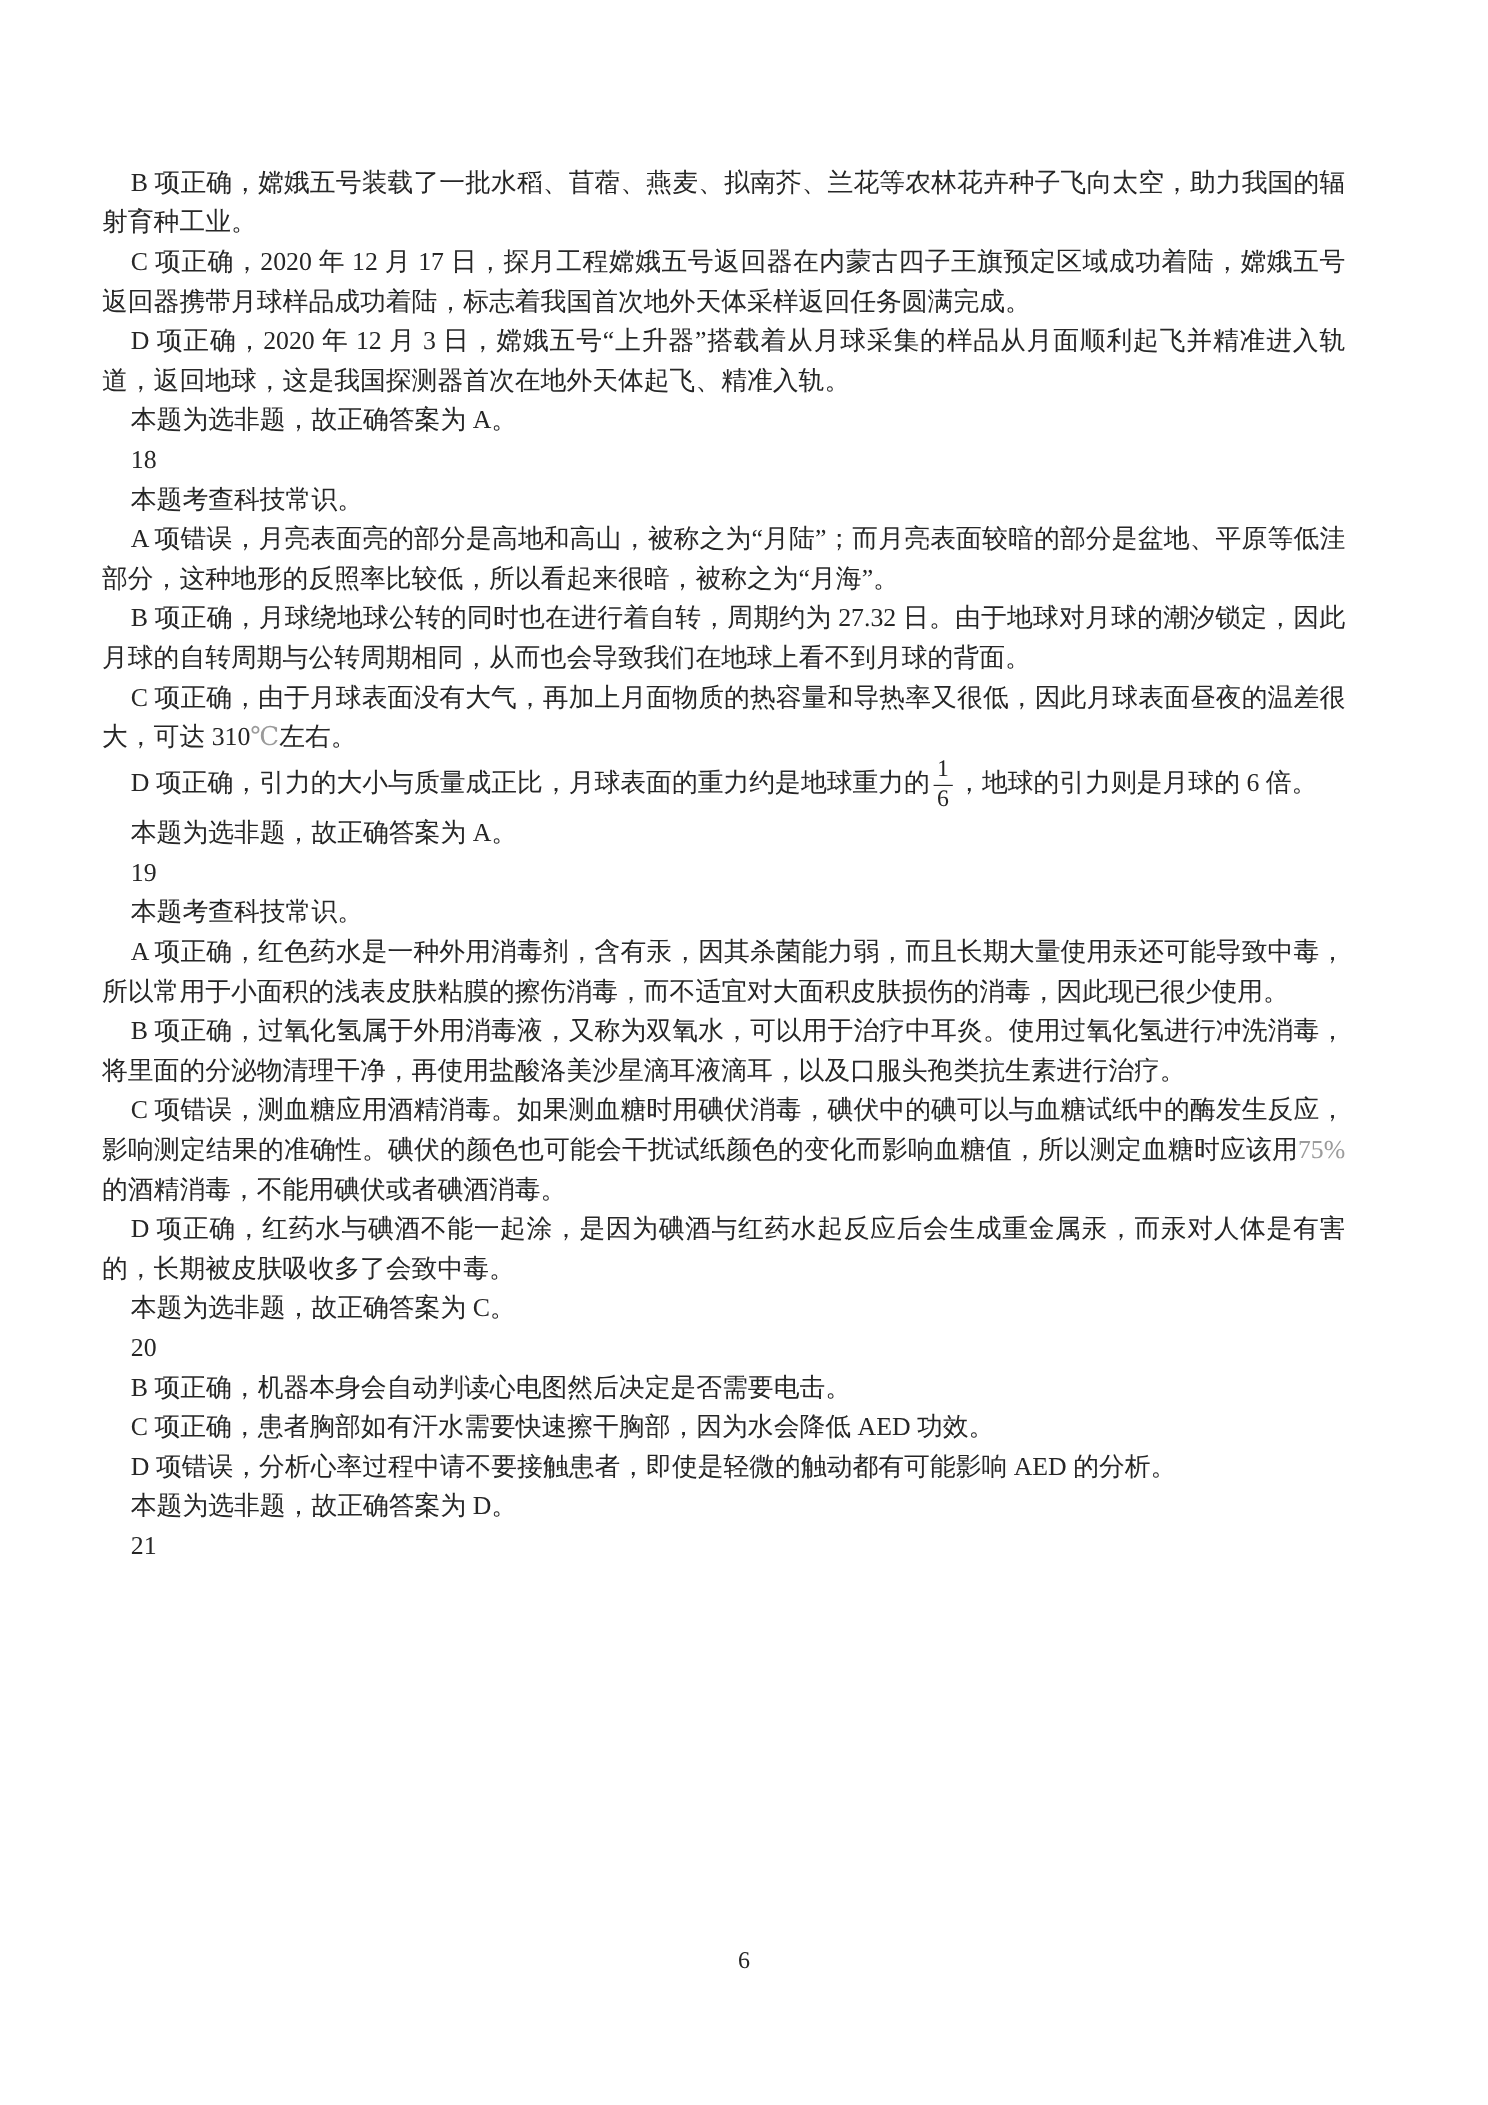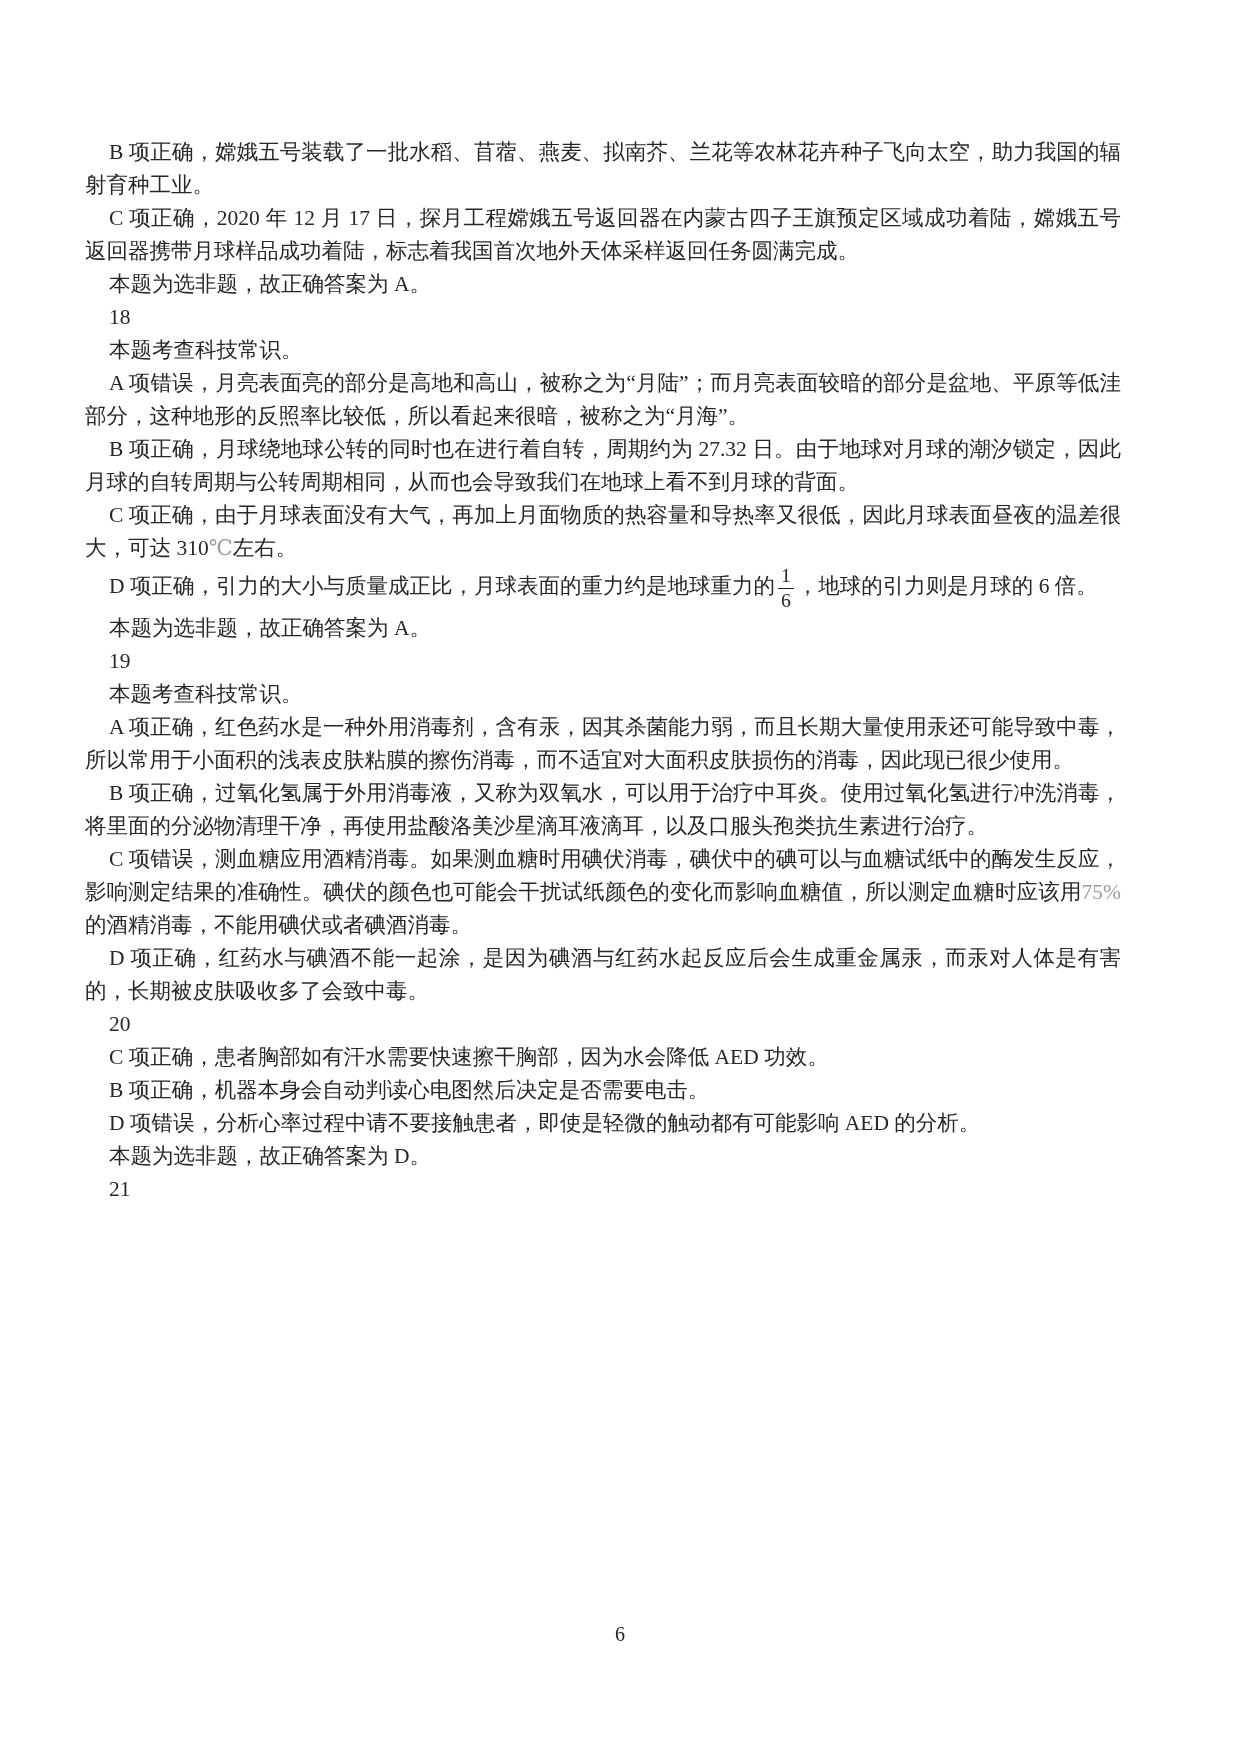--- a/index.html
+++ b/index.html
@@ -57,35 +57,37 @@
     font-size: 20px;
     line-height: 24px;
   }
 </style>
 </head>
 <body>
 
 <div class="text-body" id="text-body">
     <p class="para"><span class="run">B 项正确，嫦娥五号装载了一批水稻、苜蓿、燕麦、拟南芥、兰花等农林花卉种子飞向太空，助力我国的辐射育种工业。</span></p>
     <p class="para"><span class="run">C 项正确，2020 年 12 月 17 日，探月工程嫦娥五号返回器在内蒙古四子王旗预定区域成功着陆，嫦娥五号返回器携带月球样品成功着陆，标志着我国首次地外天体采样返回任务圆满完成。</span></p>
+    <p class="para"><span class="run">D 项正确，2020 年 12 月 3 日，嫦娥五号“上升器”搭载着从月球采集的样品从月面顺利起飞并精准进入轨道，返回地球，这是我国探测器首次在地外天体起飞、精准入轨。</span></p>
     <p class="para"><span class="run">本题为选非题，故正确答案为 A。</span></p>
     <p class="para"><span class="run">18</span></p>
     <p class="para"><span class="run">本题考查科技常识。</span></p>
     <p class="para"><span class="run">A 项错误，月亮表面亮的部分是高地和高山，被称之为“月陆”；而月亮表面较暗的部分是盆地、平原等低洼部分，这种地形的反照率比较低，所以看起来很暗，被称之为“月海”。</span></p>
     <p class="para"><span class="run">B 项正确，月球绕地球公转的同时也在进行着自转，周期约为 27.32 日。由于地球对月球的潮汐锁定，因此月球的自转周期与公转周期相同，从而也会导致我们在地球上看不到月球的背面。</span></p>
     <p class="para"><span class="run">C 项正确，由于月球表面没有大气，再加上月面物质的热容量和导热率又很低，因此月球表面昼夜的温差很大，可达 310</span><span class="run gray">℃</span><span class="run">左右。</span></p>
     <p class="para"><span class="run">D 项正确，引力的大小与质量成正比，月球表面的重力约是地球重力的</span><span class="frac"><span class="num">1</span><span class="den">6</span></span><span class="run">，地球的引力则是月球的 6 倍。</span></p>
     <p class="para"><span class="run">本题为选非题，故正确答案为 A。</span></p>
     <p class="para"><span class="run">19</span></p>
     <p class="para"><span class="run">本题考查科技常识。</span></p>
     <p class="para"><span class="run">A 项正确，红色药水是一种外用消毒剂，含有汞，因其杀菌能力弱，而且长期大量使用汞还可能导致中毒，所以常用于小面积的浅表皮肤粘膜的擦伤消毒，而不适宜对大面积皮肤损伤的消毒，因此现已很少使用。</span></p>
     <p class="para"><span class="run">B 项正确，过氧化氢属于外用消毒液，又称为双氧水，可以用于治疗中耳炎。使用过氧化氢进行冲洗消毒，将里面的分泌物清理干净，再使用盐酸洛美沙星滴耳液滴耳，以及口服头孢类抗生素进行治疗。</span></p>
     <p class="para"><span class="run">C 项错误，测血糖应用酒精消毒。如果测血糖时用碘伏消毒，碘伏中的碘可以与血糖试纸中的酶发生反应，影响测定结果的准确性。碘伏的颜色也可能会干扰试纸颜色的变化而影响血糖值，所以测定血糖时应该用</span><span class="run gray">75%</span><span class="run">的酒精消毒，不能用碘伏或者碘酒消毒。</span></p>
     <p class="para"><span class="run">D 项正确，红药水与碘酒不能一起涂，是因为碘酒与红药水起反应后会生成重金属汞，而汞对人体是有害的，长期被皮肤吸收多了会致中毒。</span></p>
+    <p class="para"><span class="run">本题为选非题，故正确答案为 C。</span></p>
     <p class="para"><span class="run">20</span></p>
+    <p class="para"><span class="run">B 项正确，机器本身会自动判读心电图然后决定是否需要电击。</span></p>
     <p class="para"><span class="run">C 项正确，患者胸部如有汗水需要快速擦干胸部，因为水会降低 AED 功效。</span></p>
-    <p class="para"><span class="run">B 项正确，机器本身会自动判读心电图然后决定是否需要电击。</span></p>
     <p class="para"><span class="run">D 项错误，分析心率过程中请不要接触患者，即使是轻微的触动都有可能影响 AED 的分析。</span></p>
     <p class="para"><span class="run">本题为选非题，故正确答案为 D。</span></p>
     <p class="para"><span class="run">21</span></p>
   </div>
 
 <div class="page-footer">6</div>
 
 </body></html>

